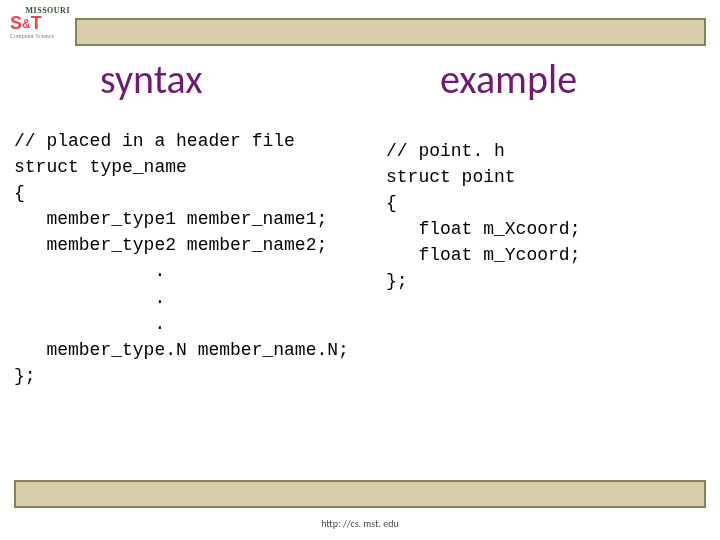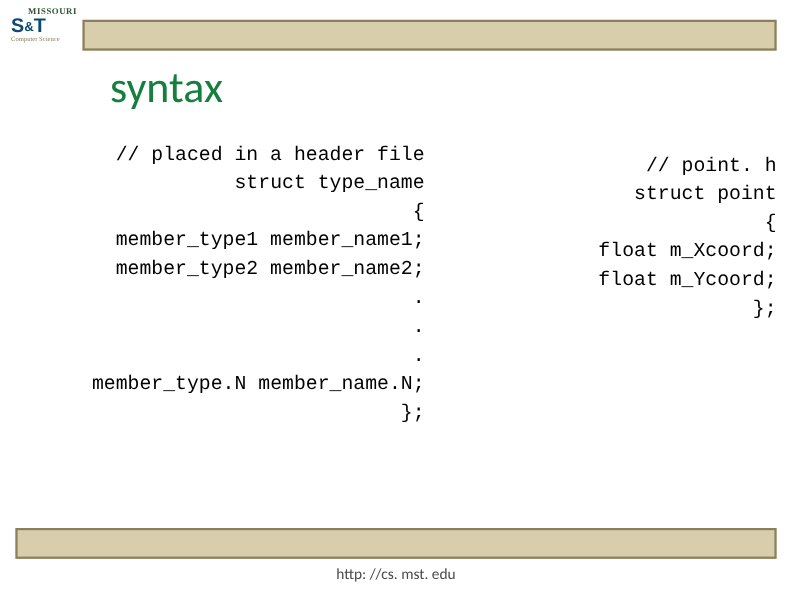--- a/index.html
+++ b/index.html
@@ -32,21 +32,21 @@
     font-size: 8px;
     font-weight: bold;
     color: #2c5530;
     letter-spacing: 0.5px;
     text-align: right;
   }
   .logo-st {
     font-family: Arial Black, Arial, sans-serif;
     font-size: 18px;
     font-weight: 900;
-    color: #0c4a6e;
+    color: #ef4444;
     line-height: 1;
     margin-top: -1px;
   }
   .logo-st .amp {
     font-size: 12px;
     vertical-align: 1px;
   }
   .logo-sub {
     font-family: Georgia, serif;
     font-size: 6px;
@@ -55,32 +55,31 @@
   }
   .headings {
     position: absolute;
     top: 55px;
     left: 0;
     width: 720px;
     display: flex;
   }
   .heading {
     font-size: 40px;
-    color: #15803d;
+    color: #701a75;
     font-family: Calibri, Arial, sans-serif;
   }
   .h-left { width: 380px; padding-left: 100px; }
   .h-right { flex: 1; padding-left: 60px; }
   .code-area {
     position: absolute;
     top: 128px;
     left: 14px;
     width: 692px;
     display: flex;
-    text-align: right;
   }
   .col-left {
     width: 372px;
     font-family: "Courier New", monospace;
     font-size: 18px;
     line-height: 1.45;
     color: #000;
     white-space: pre;
   }
   .col-right {
@@ -100,38 +99,39 @@
     height: 28px;
     background: #d9ceab;
     border: 2px solid #8a8060;
   }
   .footer-link {
     position: absolute;
     bottom: 10px;
     left: 0;
     width: 720px;
     text-align: center;
-    font-size: 14px;
+    font-size: 10px;
     color: #4b4b4b;
     font-family: Calibri, Arial, sans-serif;
   }
 </style>
 </head>
 <body>
 
 <div class="logo-block">
   <div class="logo-top">MISSOURI</div>
   <div class="logo-st">S<span class="amp">&amp;</span>T</div>
   <div class="logo-sub">Computer Science</div>
 </div>
 
 <div class="top-bar"></div>
 
 <div class="headings">
   <div class="heading h-left">syntax</div>
+  <div class="heading h-right">example</div>
 </div>
 
 <div class="code-area">
   <div class="col-left">// placed in a header file
 struct type_name
 {
    member_type1 member_name1;
    member_type2 member_name2;
              .
              .

